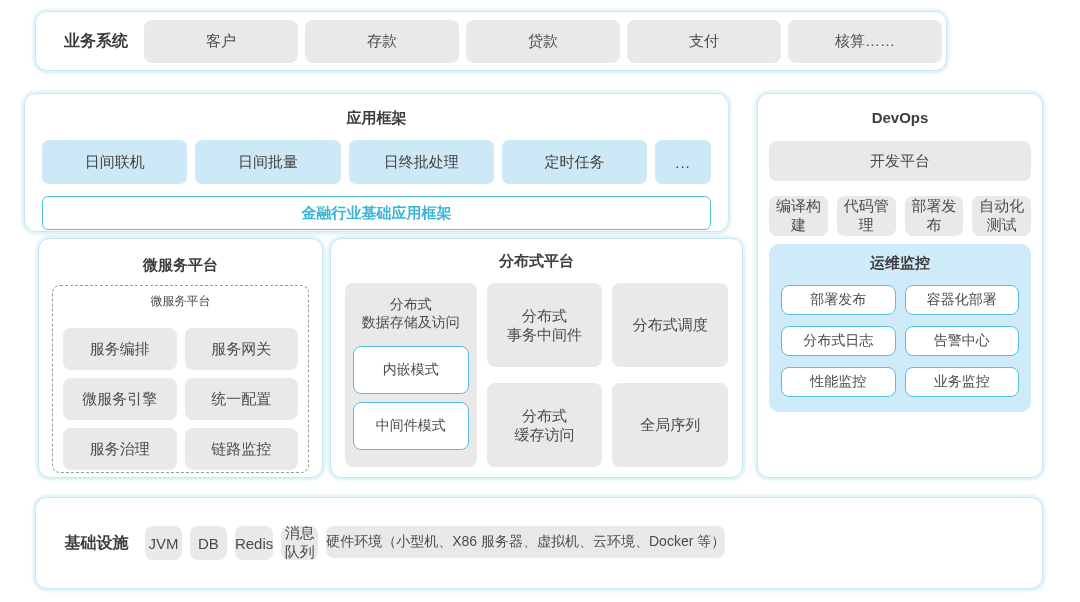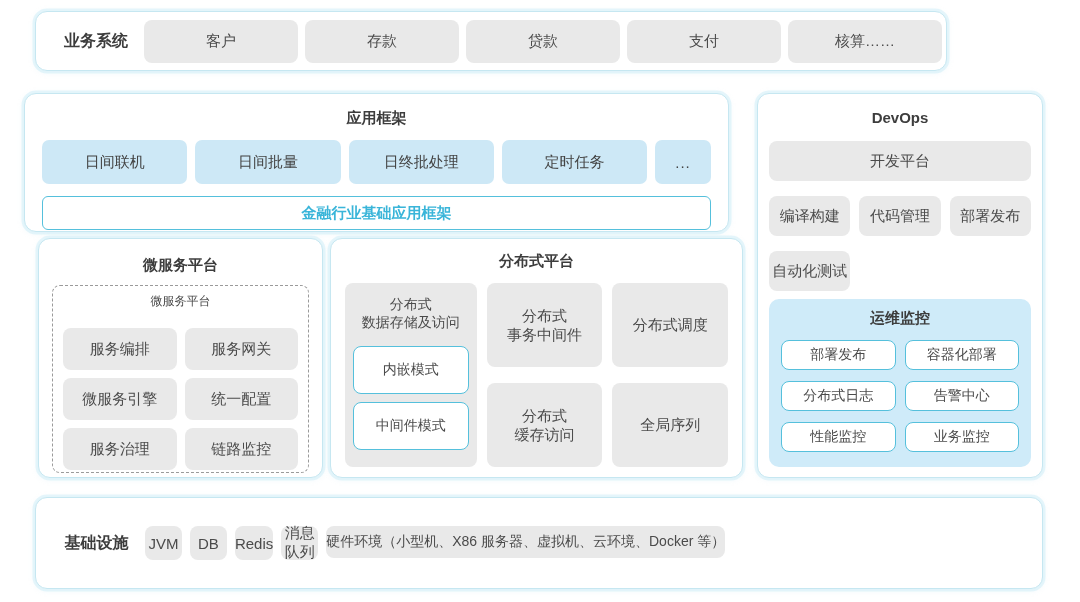--- a/index.html
+++ b/index.html
@@ -47,21 +47,21 @@
   #app-panel .blue-box.dots{flex:0 0 56px;letter-spacing:1px;}
   #app-panel .base-box{
     margin-top:12px;height:34px;background:#fff;
     border:1.5px solid #55c0dc;border-radius:6px;
     display:flex;align-items:center;justify-content:center;
     font-size:15px;font-weight:700;color:#3ab5d9;box-sizing:border-box;
   }
   
   #devops-panel{left:757px;top:93px;width:286px;height:385px;padding:14px 11px 0;}
   #devops-panel .dev-platform{margin-top:13px;height:40px;}
-  #devops-panel .dev-grid{display:grid;grid-template-columns:1fr 1fr 1fr;
+  #devops-panel .dev-grid{display:grid;grid-template-columns:1fr 1fr 1fr 1fr;
     gap:15px 9px;margin-top:15px;}
   #devops-panel .dev-grid .gray-box{height:40px;}
   #monitor-panel{margin-top:8px;background:#cfebf9;border-radius:10px;
     height:168px;padding:9px 12px 0;box-sizing:border-box;}
   #monitor-panel .monitor-title{text-align:center;font-size:15px;font-weight:600;
     color:#3d3d3d;line-height:20px;}
   #monitor-panel .monitor-grid{display:grid;grid-template-columns:1fr 1fr;
     gap:11px 9px;margin-top:12px;}
   #monitor-panel .cyan-box{height:30px;}
   

